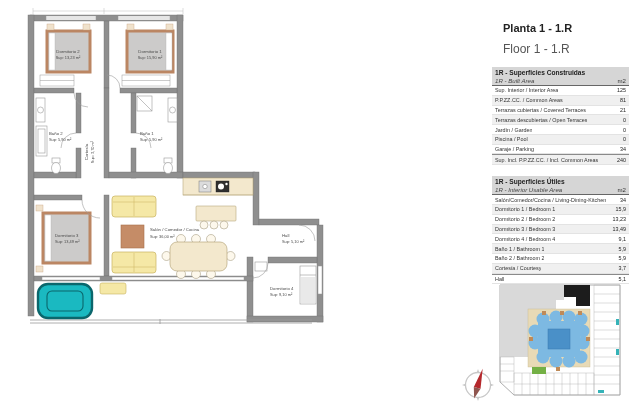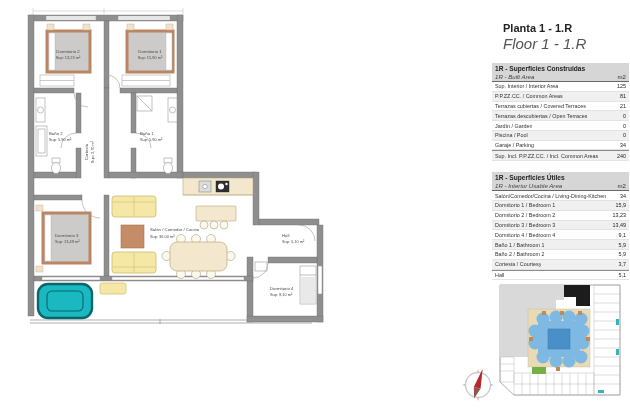--- a/index.html
+++ b/index.html
@@ -1,21 +1,21 @@
 <!DOCTYPE html>
 <html><head>
 <meta charset="utf-8">
 <style>
   html,body{margin:0;padding:0;background:#fff;}
   .screen{position:relative;width:630px;height:409px;background:#fff;overflow:hidden;
           font-family:"Liberation Sans",sans-serif;color:#333;}
   
   .right-panel{position:absolute;left:492px;top:22px;width:137px;}
   .doc-title{font-size:11px;font-weight:bold;color:#222;padding-left:11px;}
-  .doc-subtitle{font-size:15px;font-style:italic;color:#555;padding-left:11px;margin-top:1px;}
+  .doc-subtitle{font-size:12px;color:#555;padding-left:11px;margin-top:8px;}
   .area-table{margin-top:11px;}
   .area-table header{background:#d6d6d6;border-bottom:1px solid #666;padding:2px 3px 1px 3px;}
   .t-es{font-size:6.6px;font-weight:bold;color:#222;}
   .t-en-row{display:flex;justify-content:space-between;align-items:flex-end;margin-top:1px;}
   .t-en{font-size:6.1px;font-style:italic;color:#444;}
   .t-unit{font-size:6.1px;color:#333;}
   .rows .trow{display:flex;justify-content:space-between;align-items:center;
               padding:1.4px 3px;border-bottom:1px solid #e3e3e3;}
   .rows div.trow:nth-of-type(even){background:#f0f0f0;}
   .rows div.trow:last-of-type{border-top:1px solid #8a8a8a;}

